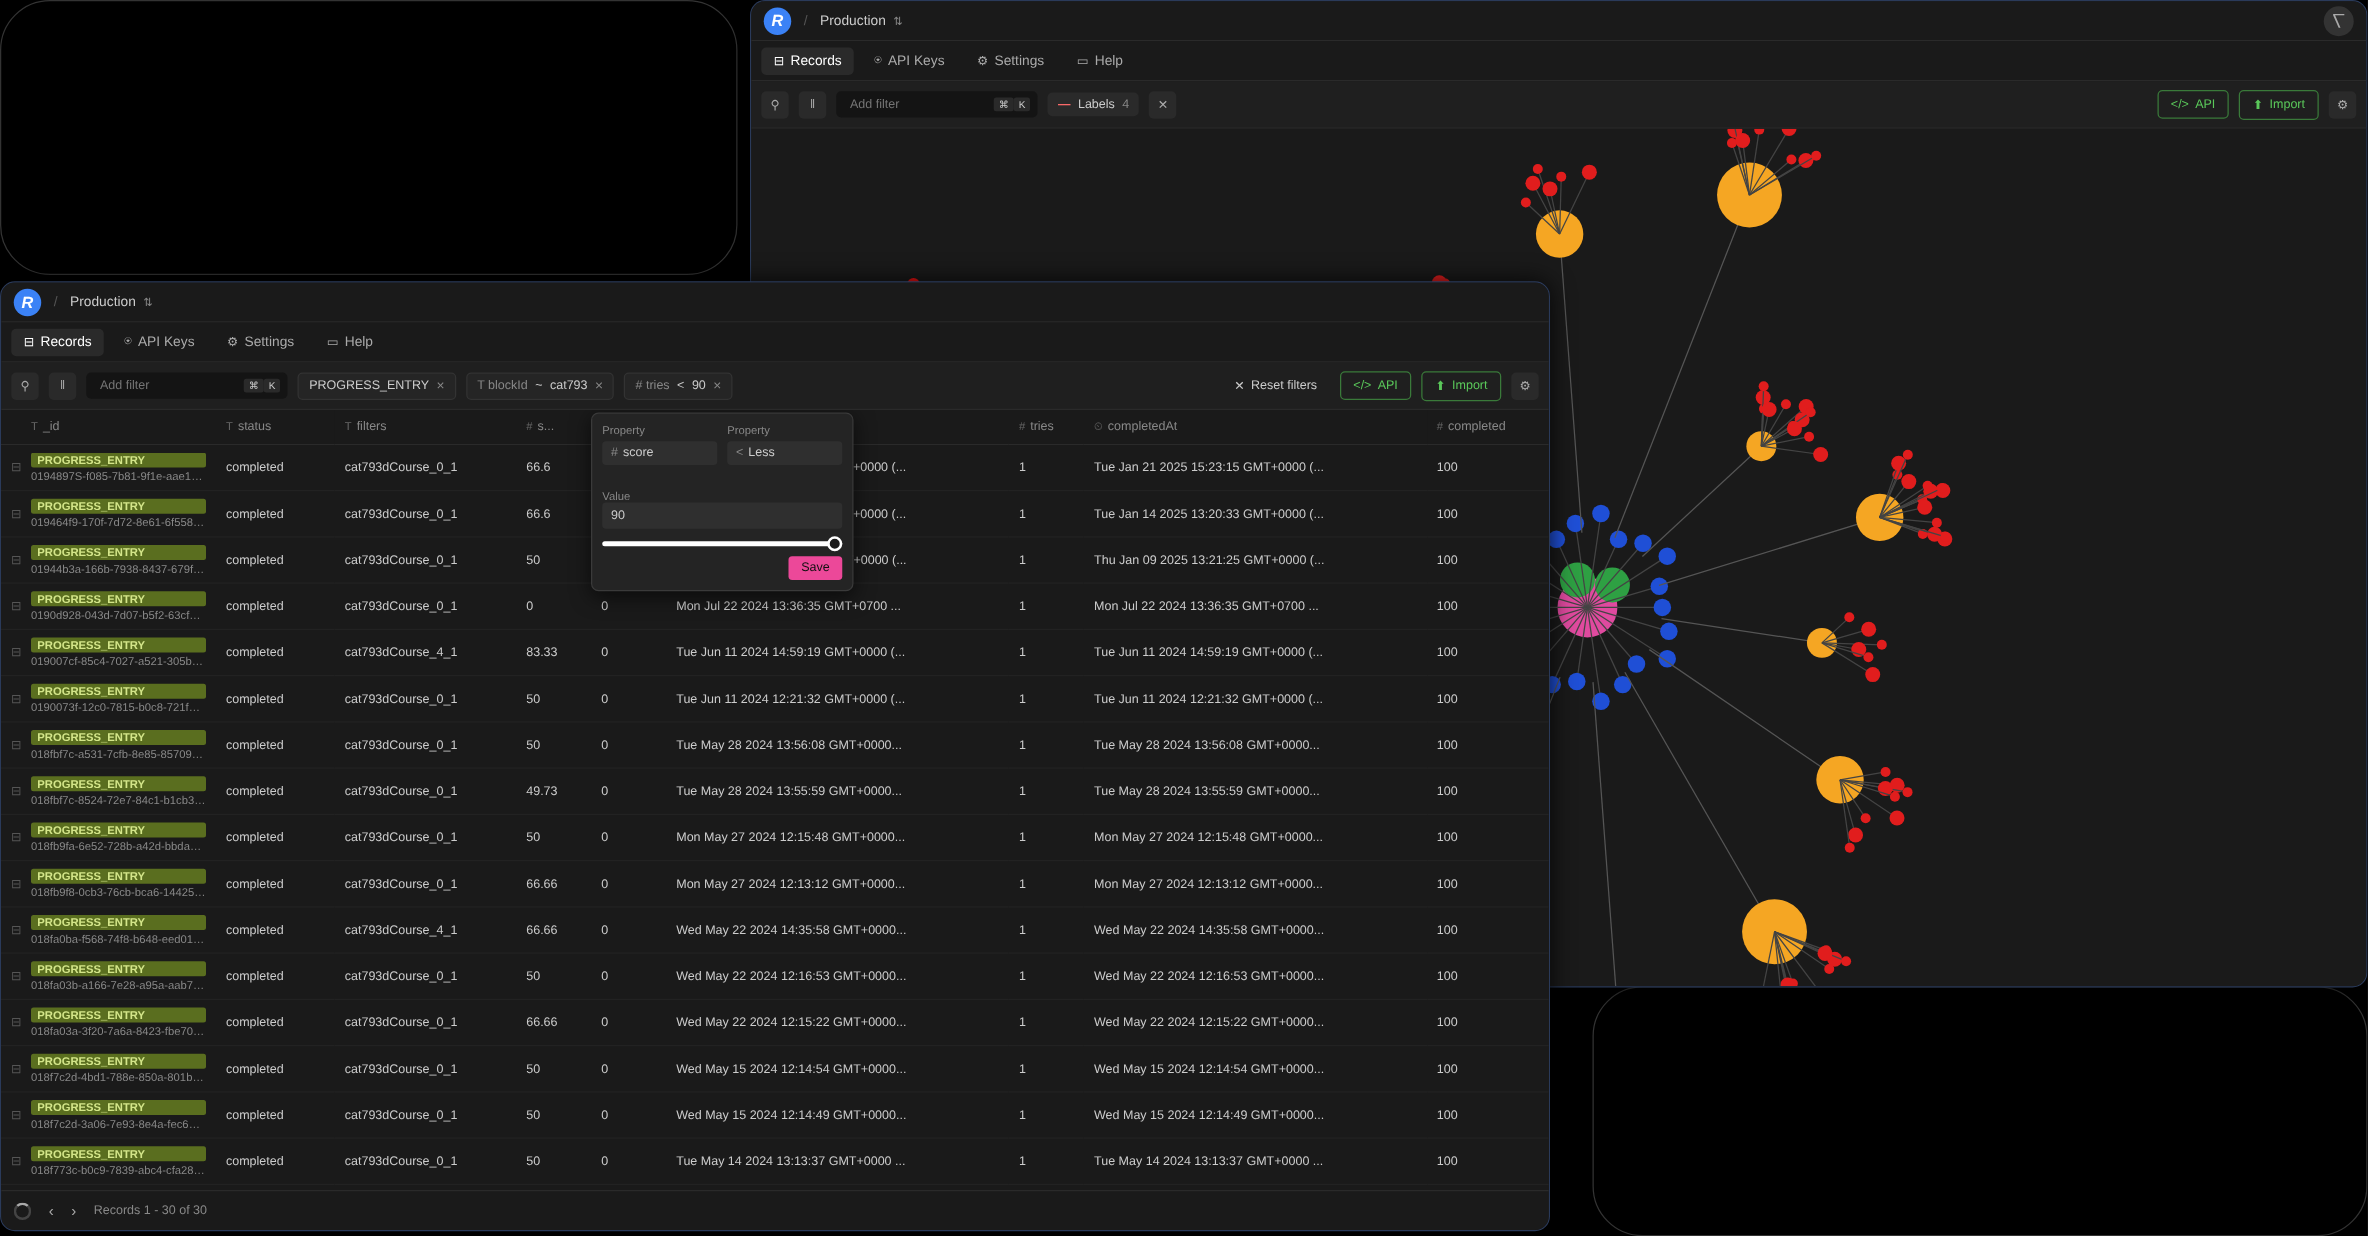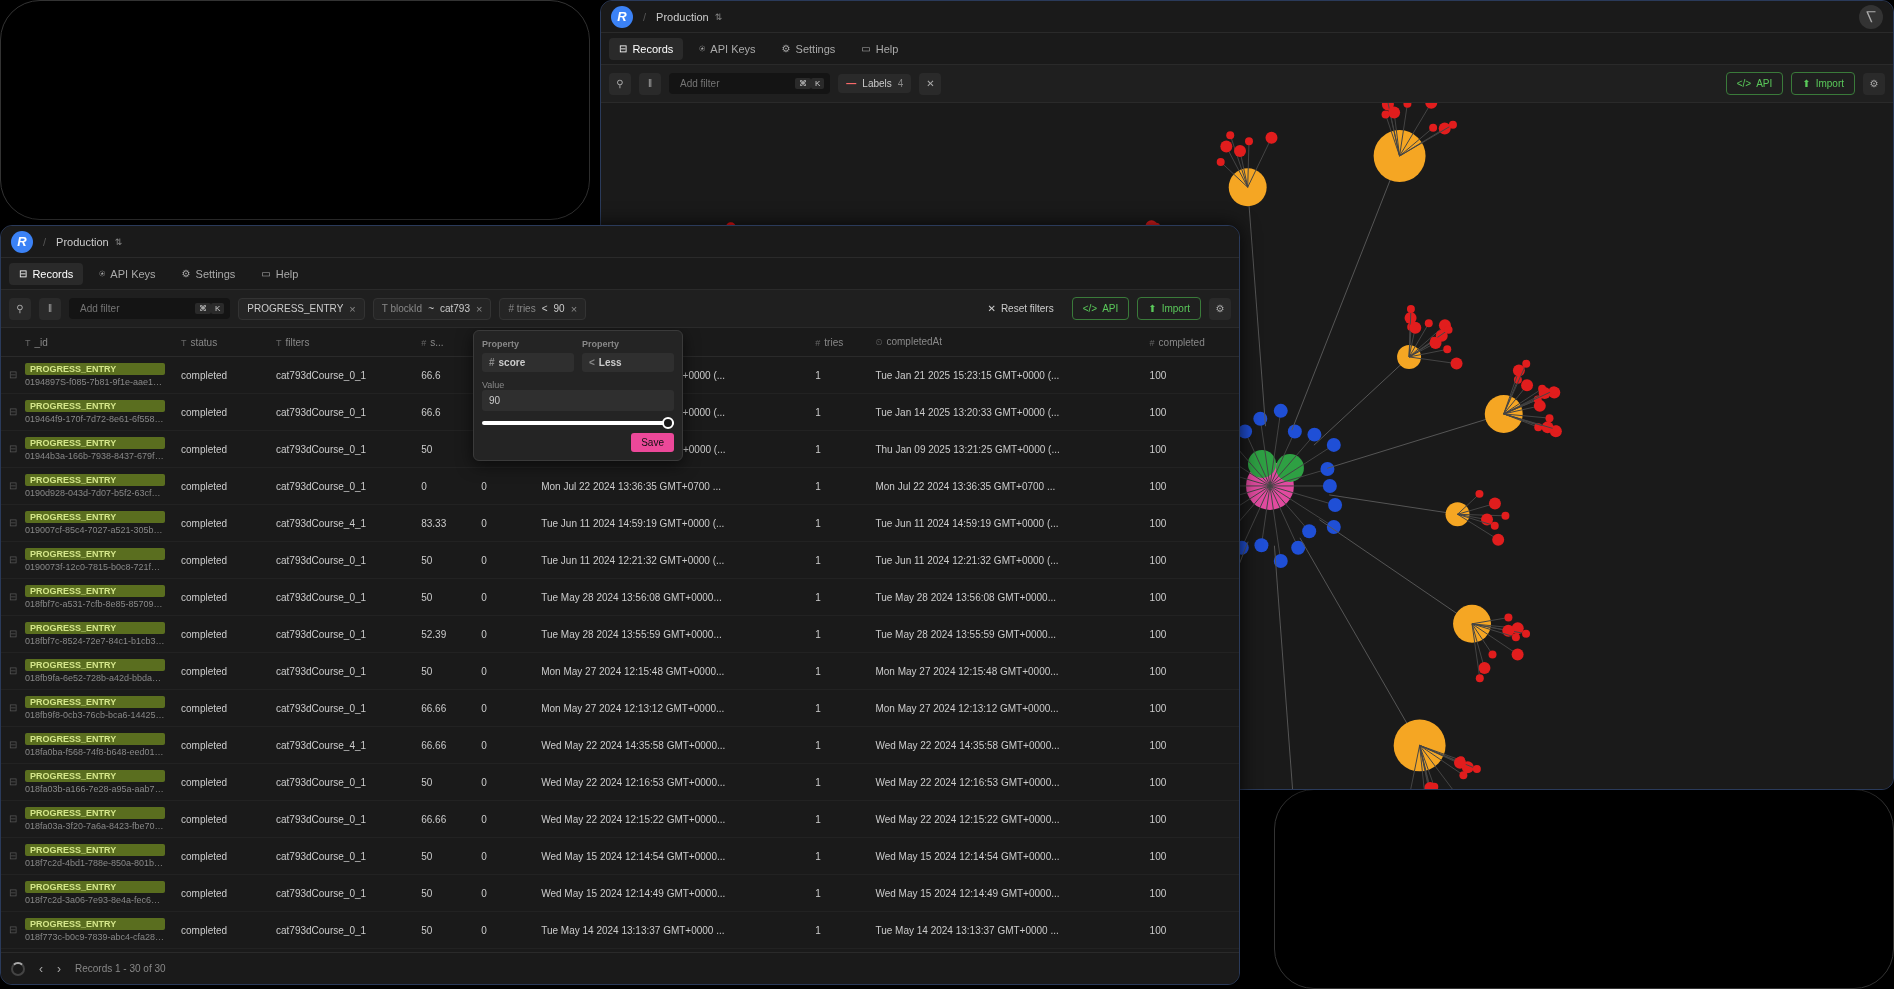--- a/index.html
+++ b/index.html
@@ -58,25 +58,25 @@
 .id-cell { display: flex; flex-direction: column; gap: 2px; position: relative; }
 .id-cell .rowico { position: absolute; left: -16px; top: 6px; color: #555; }
 .badge { display: inline-block; padding: 1px 5px; border-radius: 2px; font-size: 9px; font-weight: 600; }
 .badge-pe { background: #5a6e1f; color: #d4e68a; }
 .id-text { color: #888; font-size: 9px; white-space: nowrap; overflow: hidden; text-overflow: ellipsis; max-width: 140px; }
 .col-id { padding-left: 24px; width: 170px; }
 .col-status { width: 95px; }
 .col-score { width: 60px; }
 
 .popover { position: absolute; background: #242424; border: 1px solid #3a3a3a; border-radius: 6px; padding: 8px; z-index: 10; width: 210px; box-shadow: 0 4px 16px rgba(0,0,0,0.6); }
-.popover .row2 { display: flex; gap: 8px; font-weight: bold; }
+.popover .row2 { display: flex; gap: 8px; }
 .popover .col { flex: 1; display: flex; flex-direction: column; gap: 4px; }
 .popover .lbl { font-size: 9px; color: #888; }
 .popover .sel { background: #2f2f2f; border-radius: 3px; padding: 4px 7px; font-size: 10px; display: flex; align-items: center; gap: 4px; }
-.popover .valwrap { margin-top: 8px; }
+.popover .valwrap { margin-top: 20px; }
 .popover .valinp { background: #2f2f2f; border: none; border-radius: 3px; padding: 5px 7px; color: #ccc; width: 100%; font-size: 10px; outline: none; }
 .popover .slider { margin-top: 10px; height: 4px; background: #fff; border-radius: 2px; position: relative; }
 .popover .thumb { position: absolute; right: 0; top: -4px; width: 12px; height: 12px; border-radius: 50%; background: #1a1a1a; border: 2px solid #fff; }
 .popover .savebtn { margin-top: 8px; margin-left: auto; display: block; background: #ec4899; color: #111; border: none; border-radius: 3px; padding: 4px 10px; font-size: 10px; cursor: pointer; }
 
 .footer { height: 32px; display: flex; align-items: center; padding: 0 10px; gap: 14px; border-top: 1px solid #2a2a2a; color: #888; font-size: 10px; background: #1a1a1a; }
 .footer .nav { cursor: pointer; color: #aaa; font-size: 12px; }
 .footer .load { width: 14px; height: 14px; border: 2px solid #444; border-top-color: #aaa; border-radius: 50%; }
 .kbd { background: #2a2a2a; padding: 1px 4px; border-radius: 2px; font-size: 8px; }
 </style>
@@ -799,21 +799,21 @@
           <tr>
             <td class="col-id">
               <div class="id-cell">
                 <span class="rowico">⊟</span>
                 <span class="badge badge-pe">PROGRESS_ENTRY</span>
                 <span class="id-text">018fbf7c-8524-72e7-84c1-b1cb30f03...</span>
               </div>
             </td>
             <td>completed</td>
             <td>cat793dCourse_0_1</td>
-            <td>52.39</td>
+            <td>49.73</td>
             <td>0</td>
             <td>Tue May 28 2024 13:55:59 GMT+0000...</td>
             <td>1</td>
             <td>Tue May 28 2024 13:55:59 GMT+0000...</td>
             <td>100</td>
           </tr>
           <tr>
             <td class="col-id">
               <div class="id-cell">
                 <span class="rowico">⊟</span>

